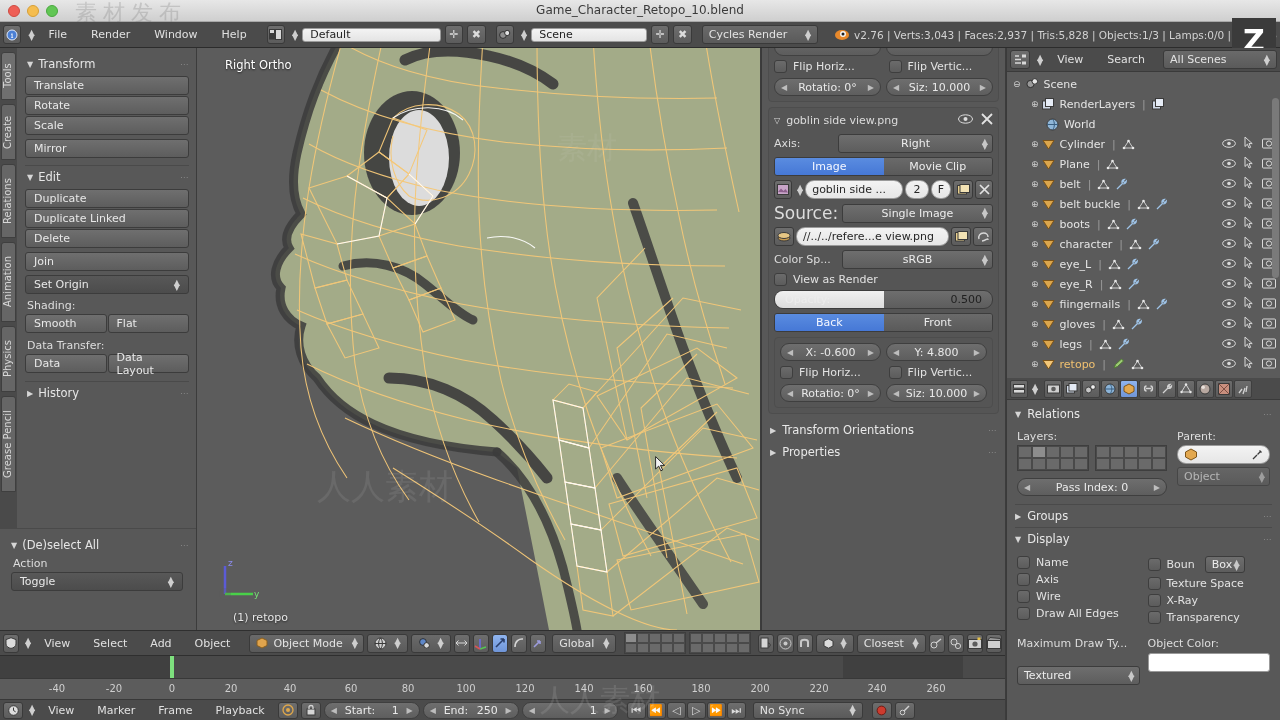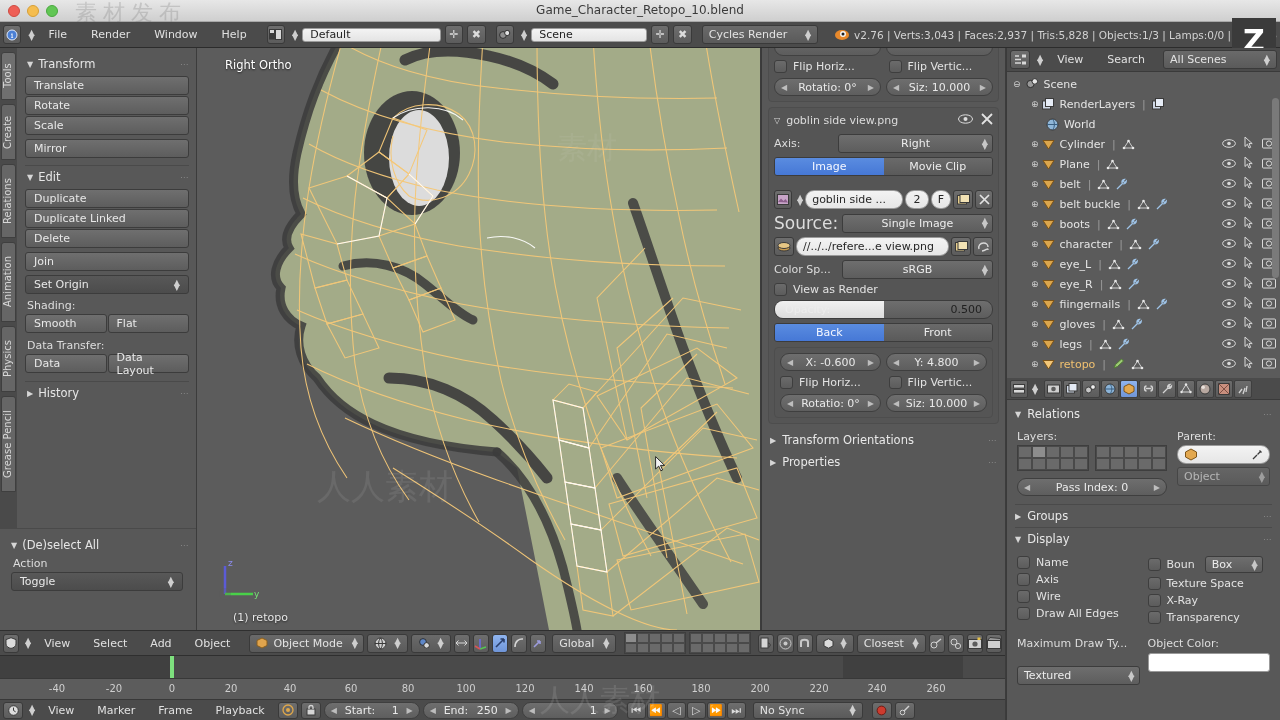--- a/index.html
+++ b/index.html
@@ -775,21 +775,21 @@
         <span style="width:62px;font-size:11px">Axis:</span>
         <div class="drop" style="flex:1;justify-content:center">
           <span>Right</span>
           <span class="sp">
               <span>▲</span>
               <span>▼</span>
             </span>
         </div>
       </div>
 
-      <div class="seg" style="margin-bottom:14px">
+      <div class="seg" style="margin-bottom:4px">
         <div class="on">Image</div>
         <div>Movie Clip</div>
       </div>
 
       <div style="display:flex;gap:2px;align-items:center;margin-bottom:4px">
         <div class="iconbox" style="width:18px;height:19px">
           <svg width="12" height="11" viewBox="0 0 12 11">
               <rect x="0.5" y="0.5" width="11" height="10" fill="#c7a4c7" stroke="#3a3a3a"></rect>
               <path d="M1,8 L4,4.5 L6.5,7 L8.5,5 L11,8.5" fill="#8d5f8d"></path>
             </svg>
@@ -1599,21 +1599,21 @@
           </div>
           <div class="crow">
             <span class="chk"></span>
             <span>Draw All Edges</span>
           </div>
         </div>
         <div style="flex:1">
           <div class="crow">
             <span class="chk"></span>
             <span>Boun</span>
-            <span class="drop" style="width:58px;margin-left:4px;height:17px">
+            <span class="drop" style="width:40px;margin-left:4px;height:17px">
               <span>Box</span>
               <span class="sp">
                   <span>▲</span>
                   <span>▼</span>
                 </span>
             </span>
           </div>
           <div class="crow">
             <span class="chk"></span>
             <span>Texture Space</span>

